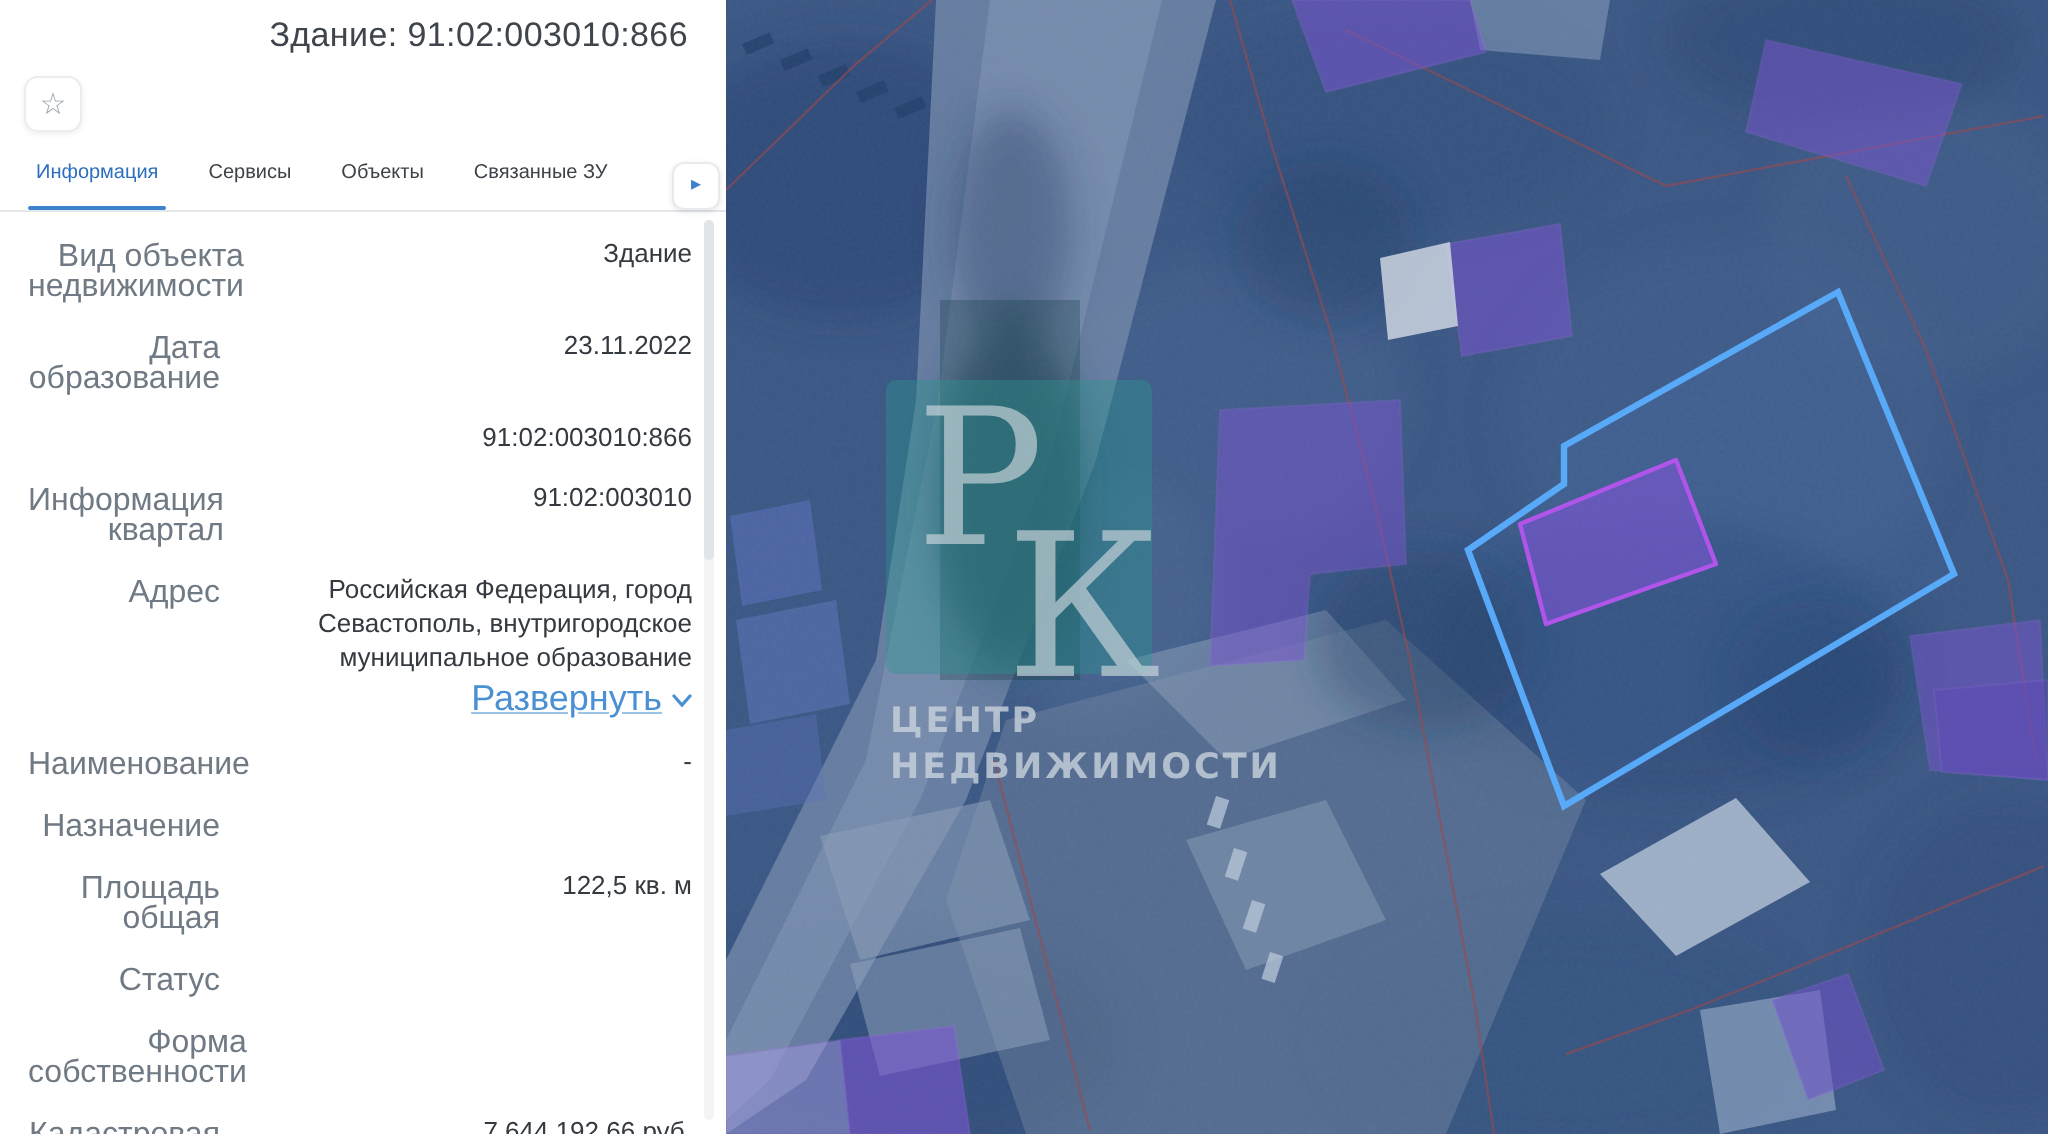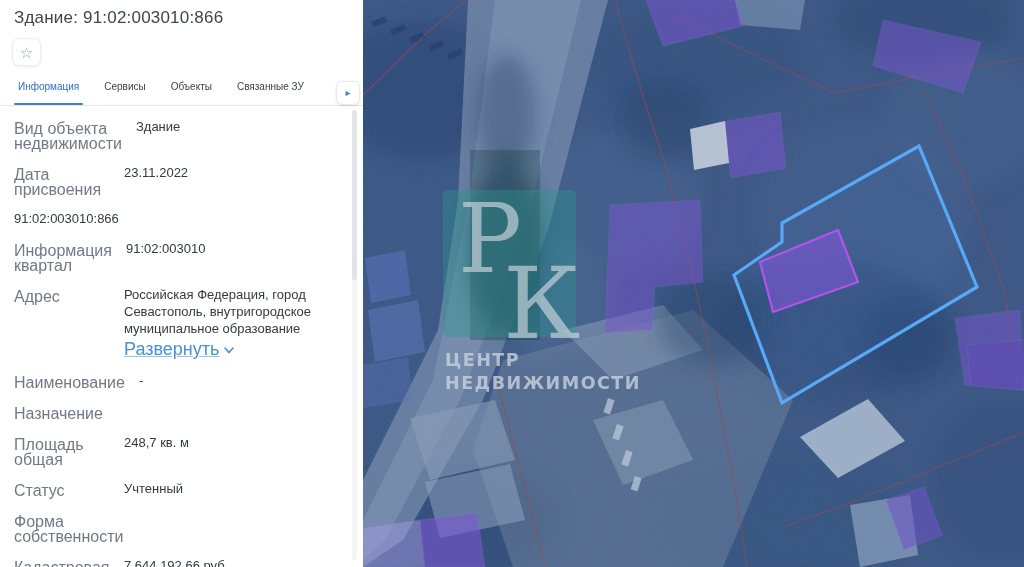--- a/index.html
+++ b/index.html
@@ -1,18 +1,18 @@
 <!DOCTYPE html>
 <html><head>
 <meta charset="utf-8">
 <style>
   * { margin:0; padding:0; box-sizing:border-box; }
   html,body { width:1024px; height:567px; overflow:hidden; background:#fff;
               font-family:"Liberation Sans","DejaVu Sans",sans-serif; }
-  #stage { position:relative; width:1024px; height:420px; }
+  #stage { position:relative; width:1024px; height:420px;text-align:right; }
 
   
   #panel { position:absolute; left:0; top:0; width:363px; height:567px;
            background:#ffffff; z-index:2; }
   #panel-title { position:absolute; left:14px; top:8px; width:330px;
                  font-size:17px; font-weight:500; color:#3f454c; letter-spacing:.2px; }
   #fav-btn { position:absolute; left:12px; top:38px; width:29px; height:28px;
              background:#fff; border:1px solid #ededed; border-radius:7px;
              box-shadow:0 1px 3px rgba(0,0,0,.07); cursor:pointer;
              display:flex; align-items:center; justify-content:center; }
@@ -79,21 +79,21 @@
     </div>
 
     <div id="fields">
 
       <div class="frow">
         <div class="flabel">Вид объекта недвижимости</div>
         <div class="fvalue">Здание</div>
       </div>
 
       <div class="frow">
-        <div class="flabel">Дата присвоения</div>
+        <div class="flabel">Дата образование</div>
         <div class="fvalue">23.11.2022</div>
       </div>
 
       <div class="frow">
         <div class="fvalue">91:02:003010:866</div>
       </div>
 
       <div class="frow">
         <div class="flabel">Информация квартал</div>
         <div class="fvalue">91:02:003010</div>
@@ -117,26 +117,25 @@
         <div class="flabel">Наименование</div>
         <div class="fvalue">-</div>
       </div>
 
       <div class="frow">
         <div class="flabel">Назначение</div>
       </div>
 
       <div class="frow">
         <div class="flabel">Площадь общая</div>
-        <div class="fvalue">248,7 кв. м</div>
+        <div class="fvalue">122,5 кв. м</div>
       </div>
 
       <div class="frow">
         <div class="flabel">Статус</div>
-        <div class="fvalue">Учтенный</div>
       </div>
 
       <div class="frow">
         <div class="flabel">Форма собственности</div>
       </div>
 
       <div class="frow">
         <div class="flabel">Кадастровая стоимость</div>
         <div class="fvalue">7 644 192,66 руб.</div>
       </div>

